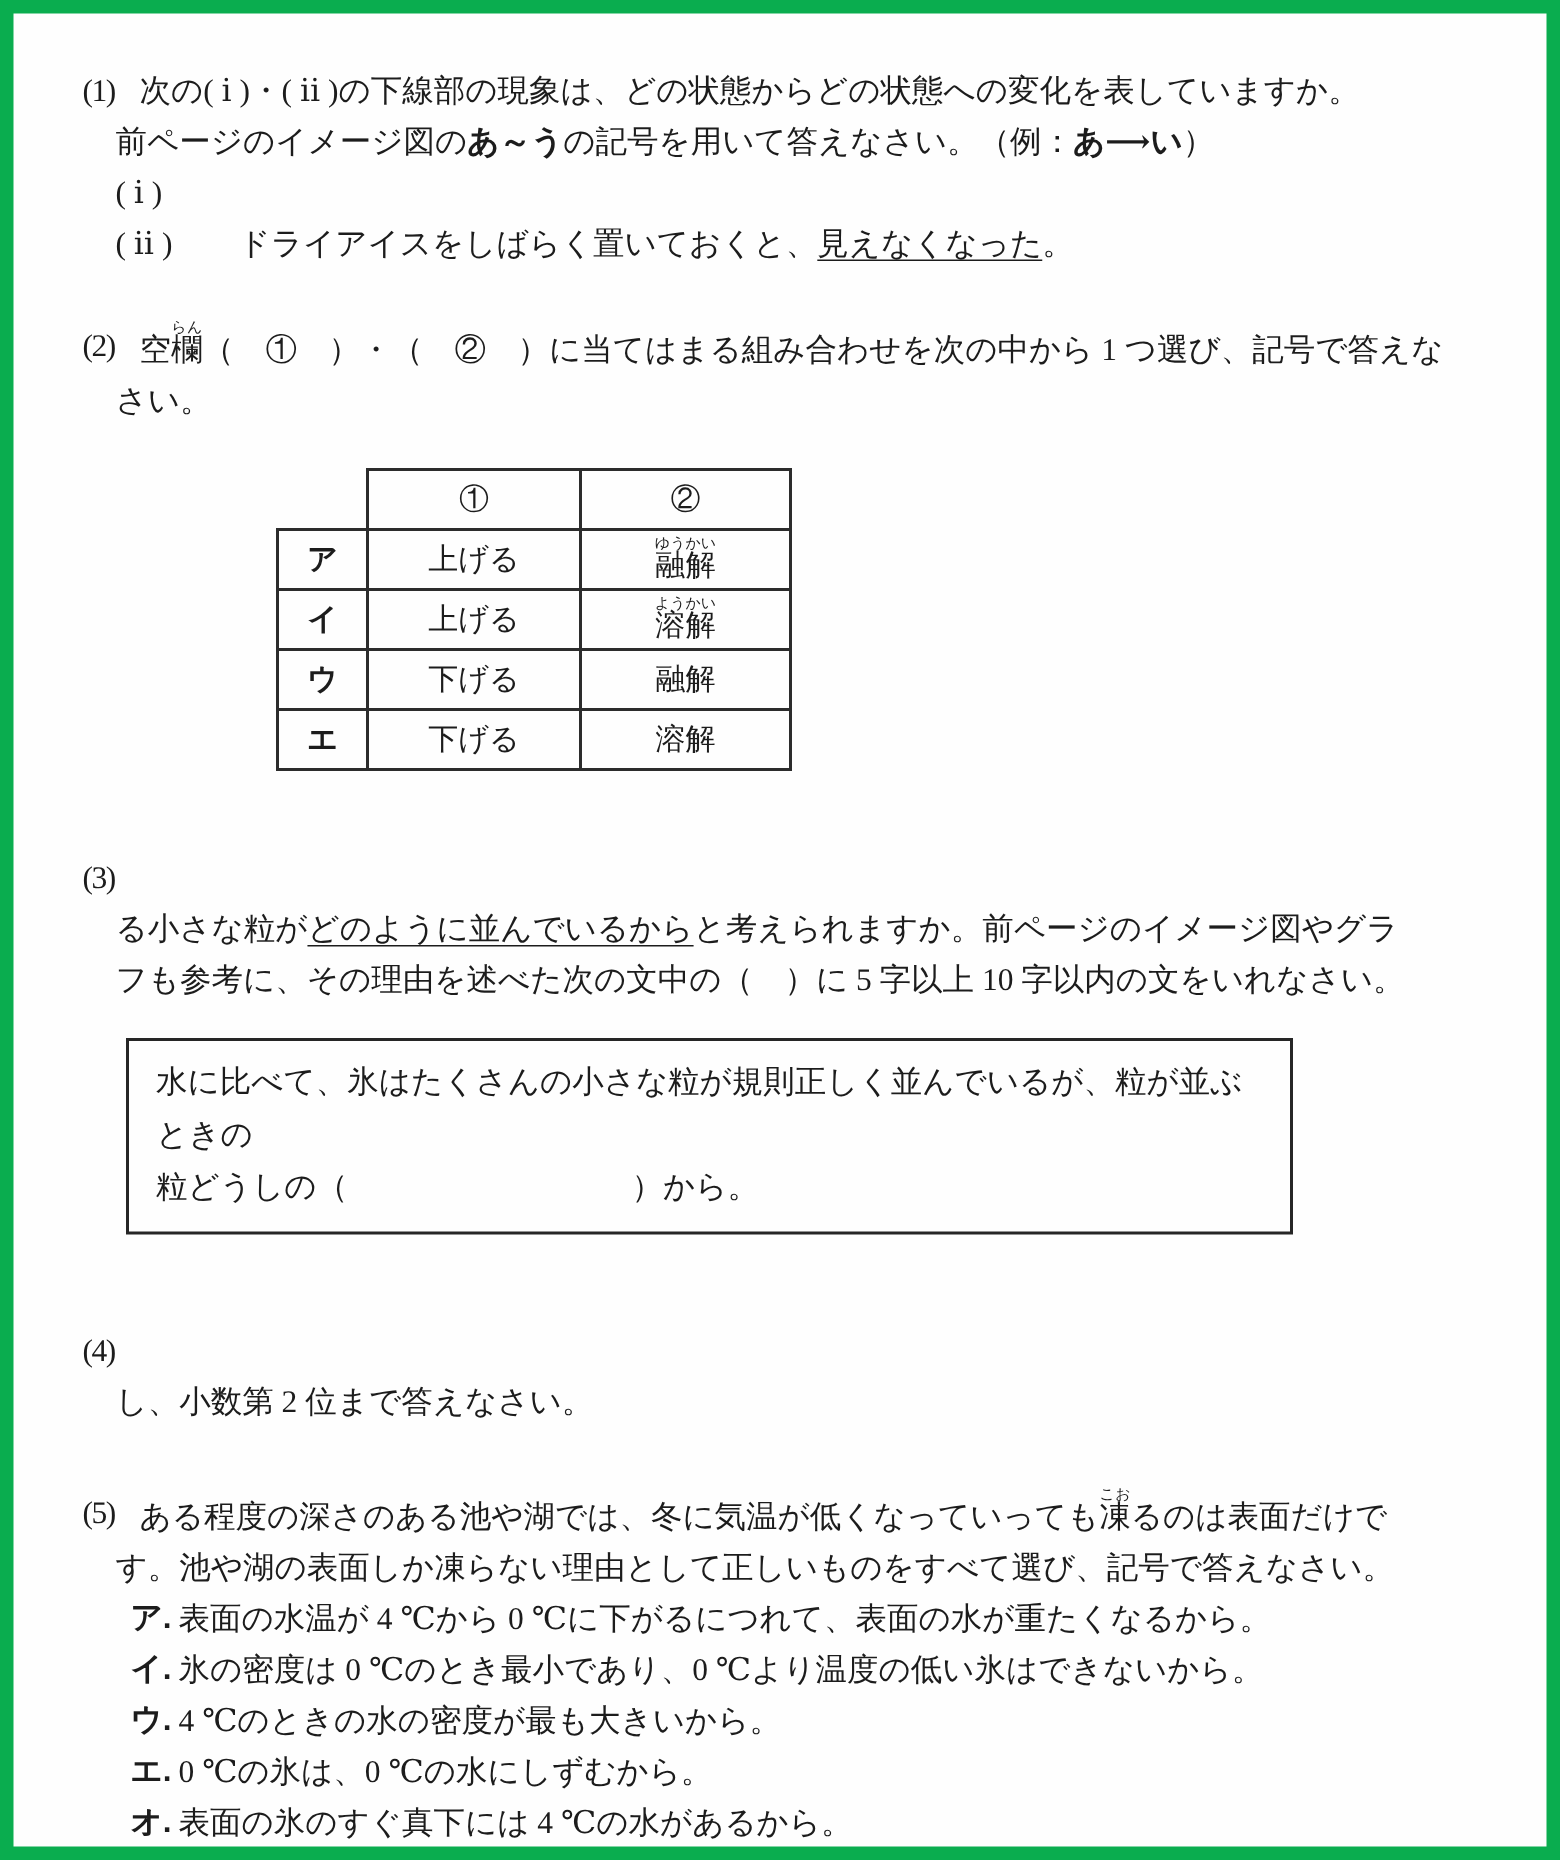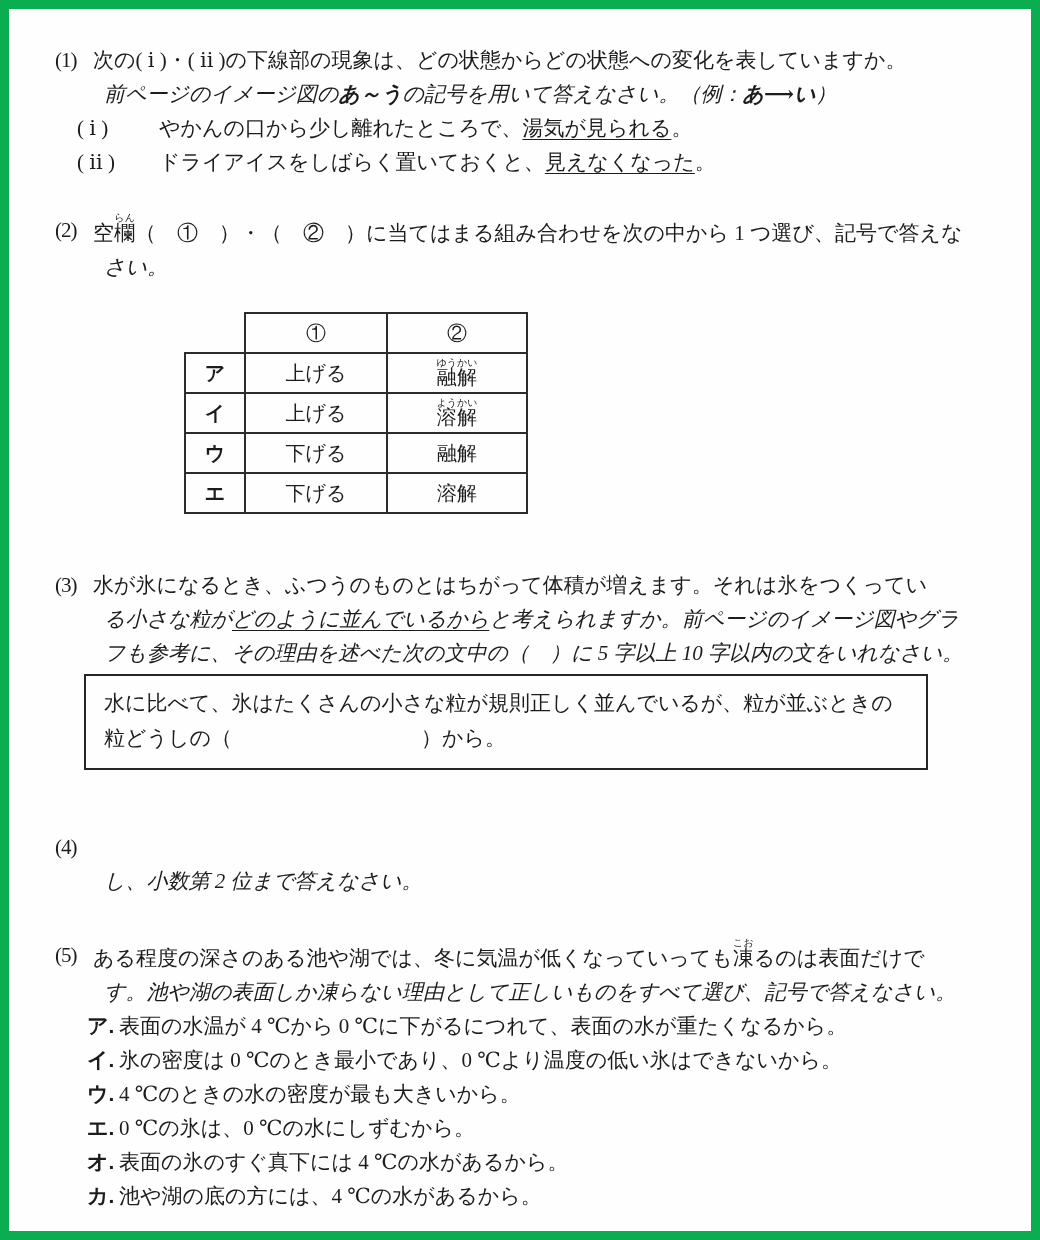--- a/index.html
+++ b/index.html
@@ -11,43 +11,43 @@
     background:#fefefe;
     font-family:"Liberation Serif","DejaVu Serif",serif;
     color:#1c1c1c;
     overflow:hidden;
   }
   .content { padding:34px 38px 0 46px; font-size:21px; line-height:34px; }
 
   .q { position:relative; }
   .first { display:flex; align-items:flex-start; }
   .qnum { flex:0 0 38px; letter-spacing:-1px; white-space:nowrap; }
-  .cont { margin-left:49px;font-style:italic; }
+  .cont { margin-left:22px; }
 
   .item { display:flex; margin-left:22px; }
   .item-label { flex:0 0 82px; white-space:nowrap; }
 
   .b { font-weight:bold; }
   .u { text-decoration:underline; text-underline-offset:4px; text-decoration-thickness:1px; }
 
   ruby { ruby-position:over; }
   ruby rt { font-size:10px; line-height:1; }
 
   table.combo { border-collapse:collapse; margin:28px 0 0 129px; font-size:20px; table-layout:fixed; }
   table.combo td { border:2px solid #2c2c2c; text-align:center; vertical-align:middle; padding:0; height:38px; line-height:1.15; }
   table.combo td.blank { border:none; background:transparent; }
   table.combo td.rowhead { width:58px; font-family:"Liberation Sans","DejaVu Sans",sans-serif; font-weight:bold; }
   table.combo td.col1 { width:140px; }
   table.combo td.col2 { width:138px; }
   table.combo rt { font-size:10px; }
 
   .ansbox {
     box-sizing:border-box;
-    margin:4px 0 0 29px;
-    width:844px;
+    margin:22px 0 0 29px;
+    width:778px;
     border:2px solid #262626;
     padding:10px 18px 12px 18px;
     line-height:35px;
   }
 
   .choice-line { display:flex; margin-left:32px; }
   .choice-label { flex:0 0 32px; font-family:"Liberation Sans","DejaVu Sans",sans-serif; font-weight:bold; white-space:nowrap; }
 
   .mt-q2 { margin-top:34px; }
   .mt-q3 { margin-top:54px; }
@@ -63,21 +63,20 @@
     <div class="q">
       <div class="first">
         <span class="qnum">(1)</span>
         <span>次の( ⅰ )・( ⅱ )の下線部の現象は、どの状態からどの状態への変化を表していますか。</span>
       </div>
       <div class="cont">
         <span>前ページのイメージ図の</span><span class="b">あ～う</span><span>の記号を用いて答えなさい。（例：</span><span class="b">あ</span><span class="b">⟶</span><span class="b">い</span><span>）</span>
       </div>
       <div class="item">
         <span class="item-label">( ⅰ )</span>
-        <span><span>やかんの口から少し離れたところで、</span><span class="u">湯気が見られる</span><span>。</span></span>
       </div>
       <div class="item">
         <span class="item-label">( ⅱ )</span>
         <span><span>ドライアイスをしばらく置いておくと、</span><span class="u">見えなくなった</span><span>。</span></span>
       </div>
     </div>
 
     <div class="q mt-q2">
       <div class="first">
         <span class="qnum">(2)</span>
@@ -112,21 +111,20 @@
         <td class="rowhead">エ</td>
         <td class="col1">下げる</td>
         <td class="col2">溶解</td>
       </tr>
     </tbody>
       </table>
 
     <div class="q mt-q3">
       <div class="first">
         <span class="qnum">(3)</span>
-        <span>水が氷になるとき、ふつうのものとはちがって体積が増えます。それは氷をつくってい</span>
       </div>
       <div class="cont">
         <span>る小さな粒が</span><span class="u">どのように並んでいるから</span><span>と考えられますか。前ページのイメージ図やグラ</span>
       </div>
       <div class="cont">フも参考に、その理由を述べた次の文中の（　）に 5 字以上 10 字以内の文をいれなさい。</div>
     </div>
 
     <div class="ansbox">
       <div>水に比べて、氷はたくさんの小さな粒が規則正しく並んでいるが、粒が並ぶときの</div>
       <div>粒どうしの（　　　　　　　　　）から。</div>

